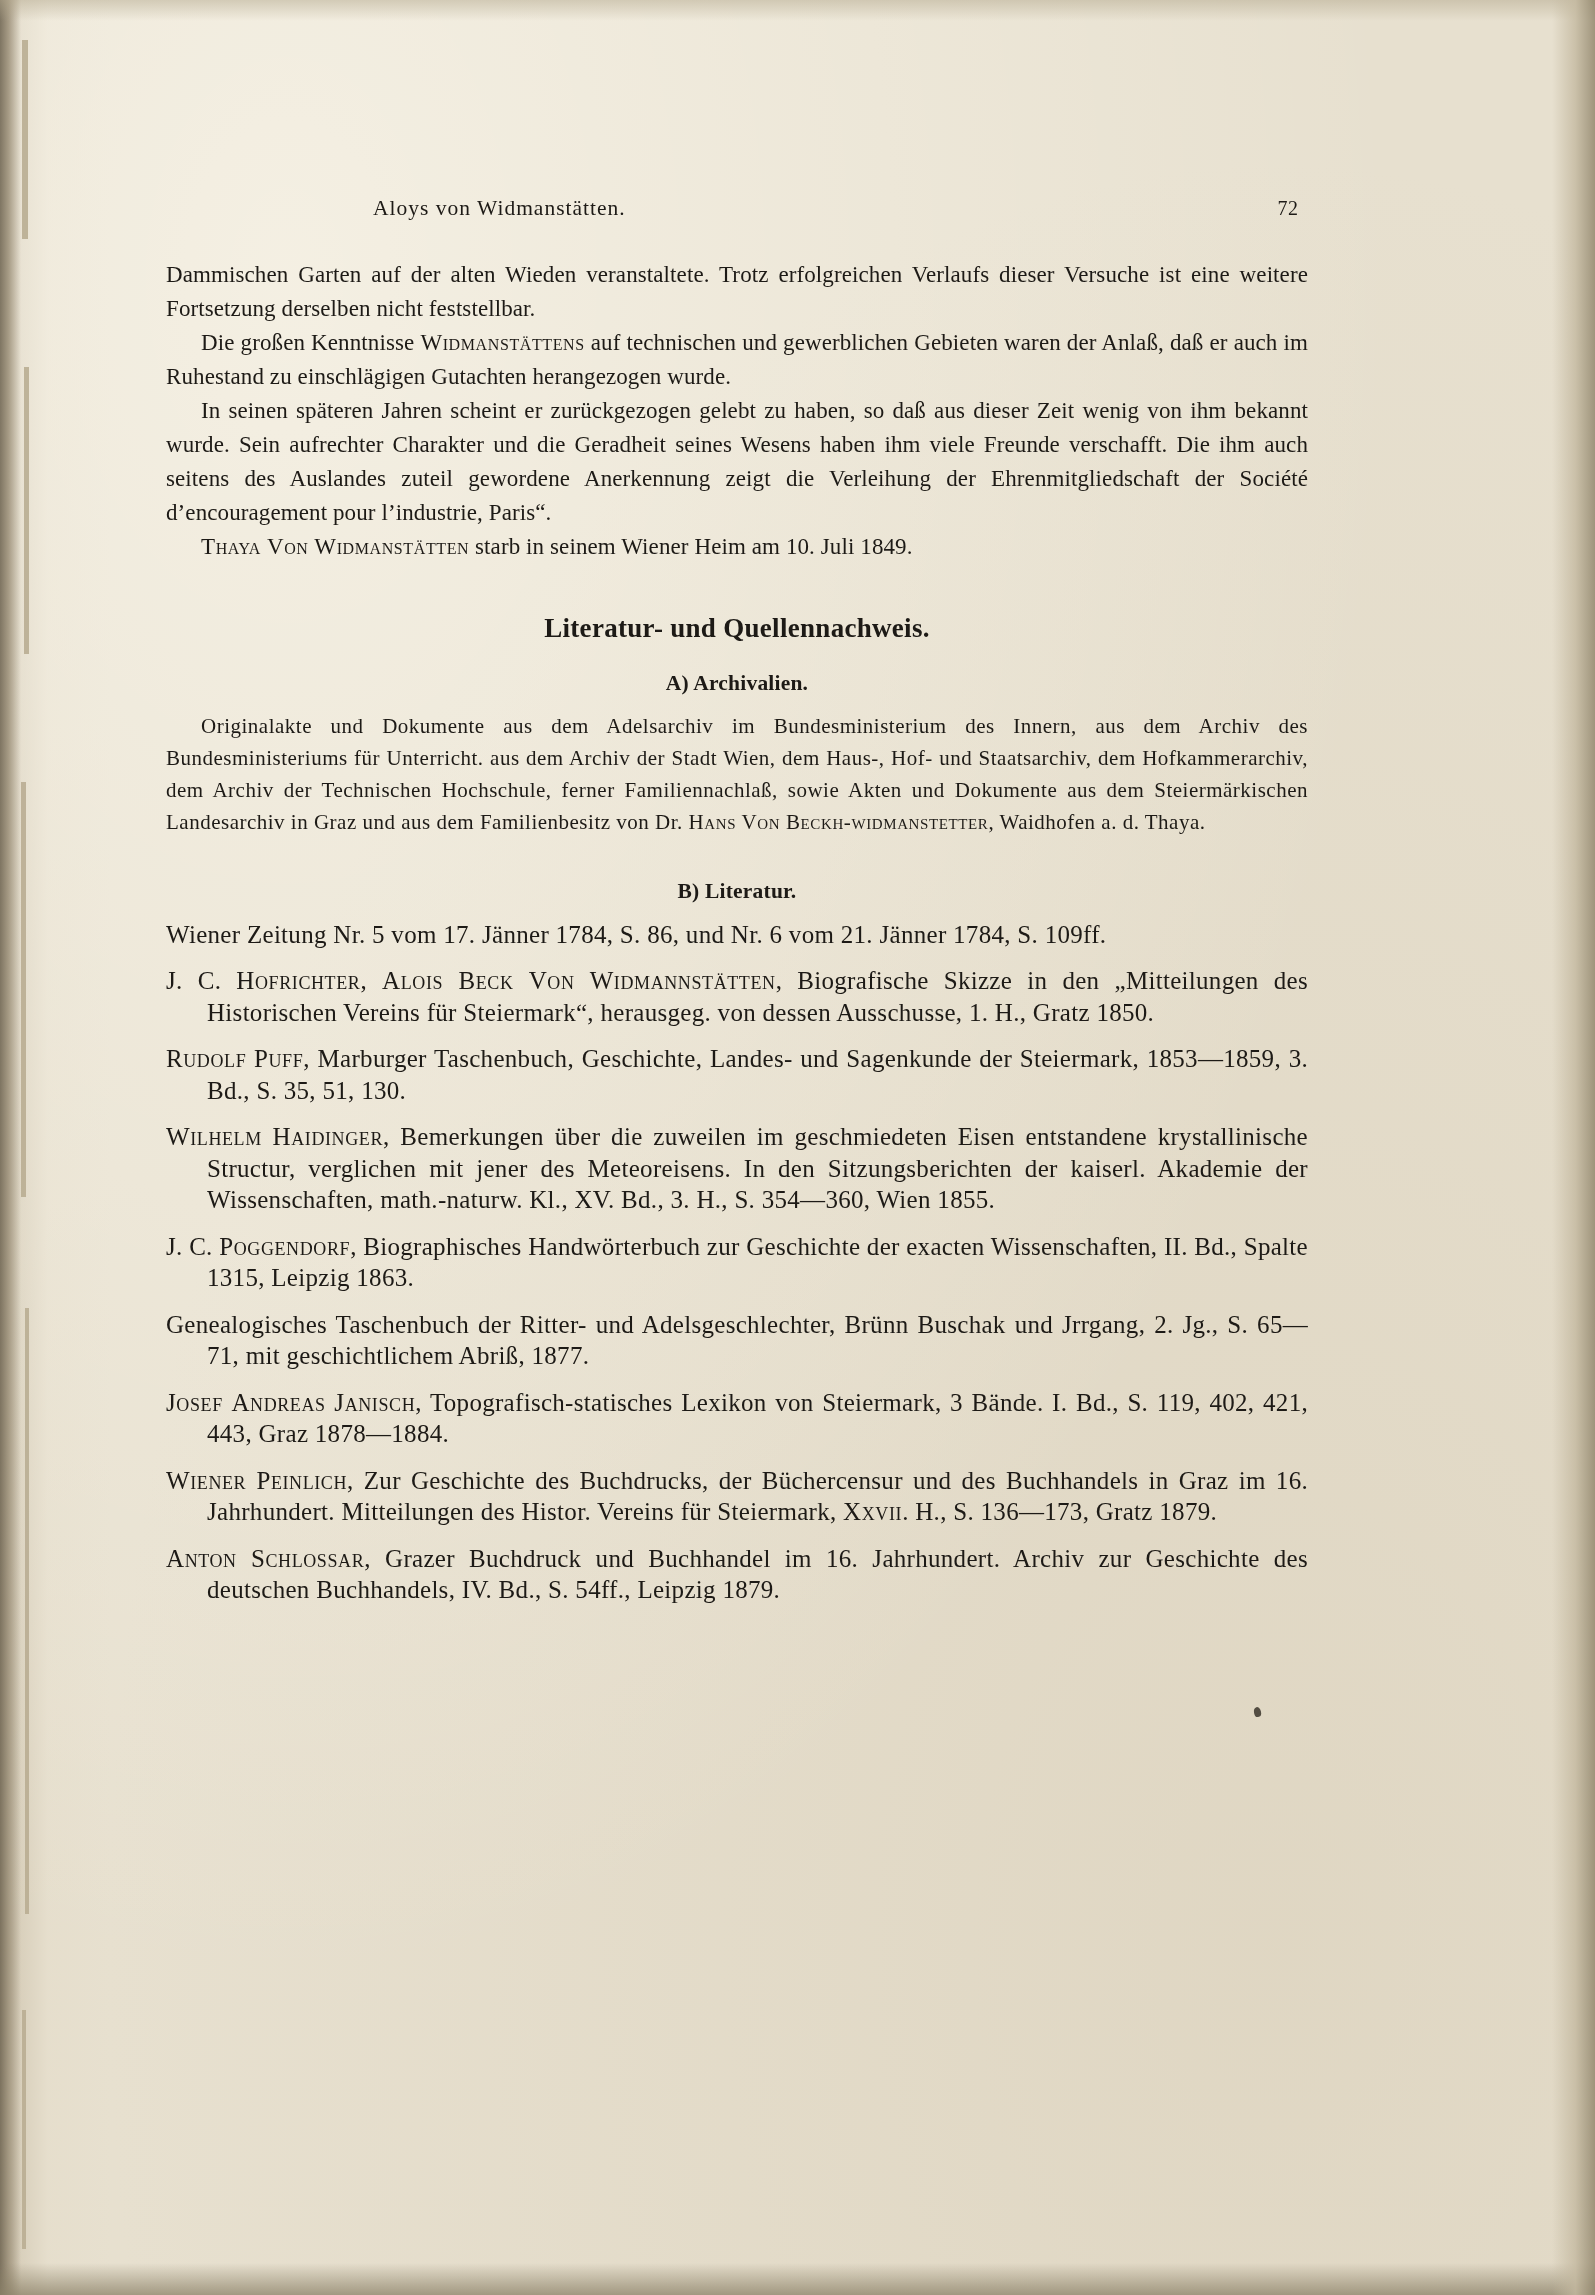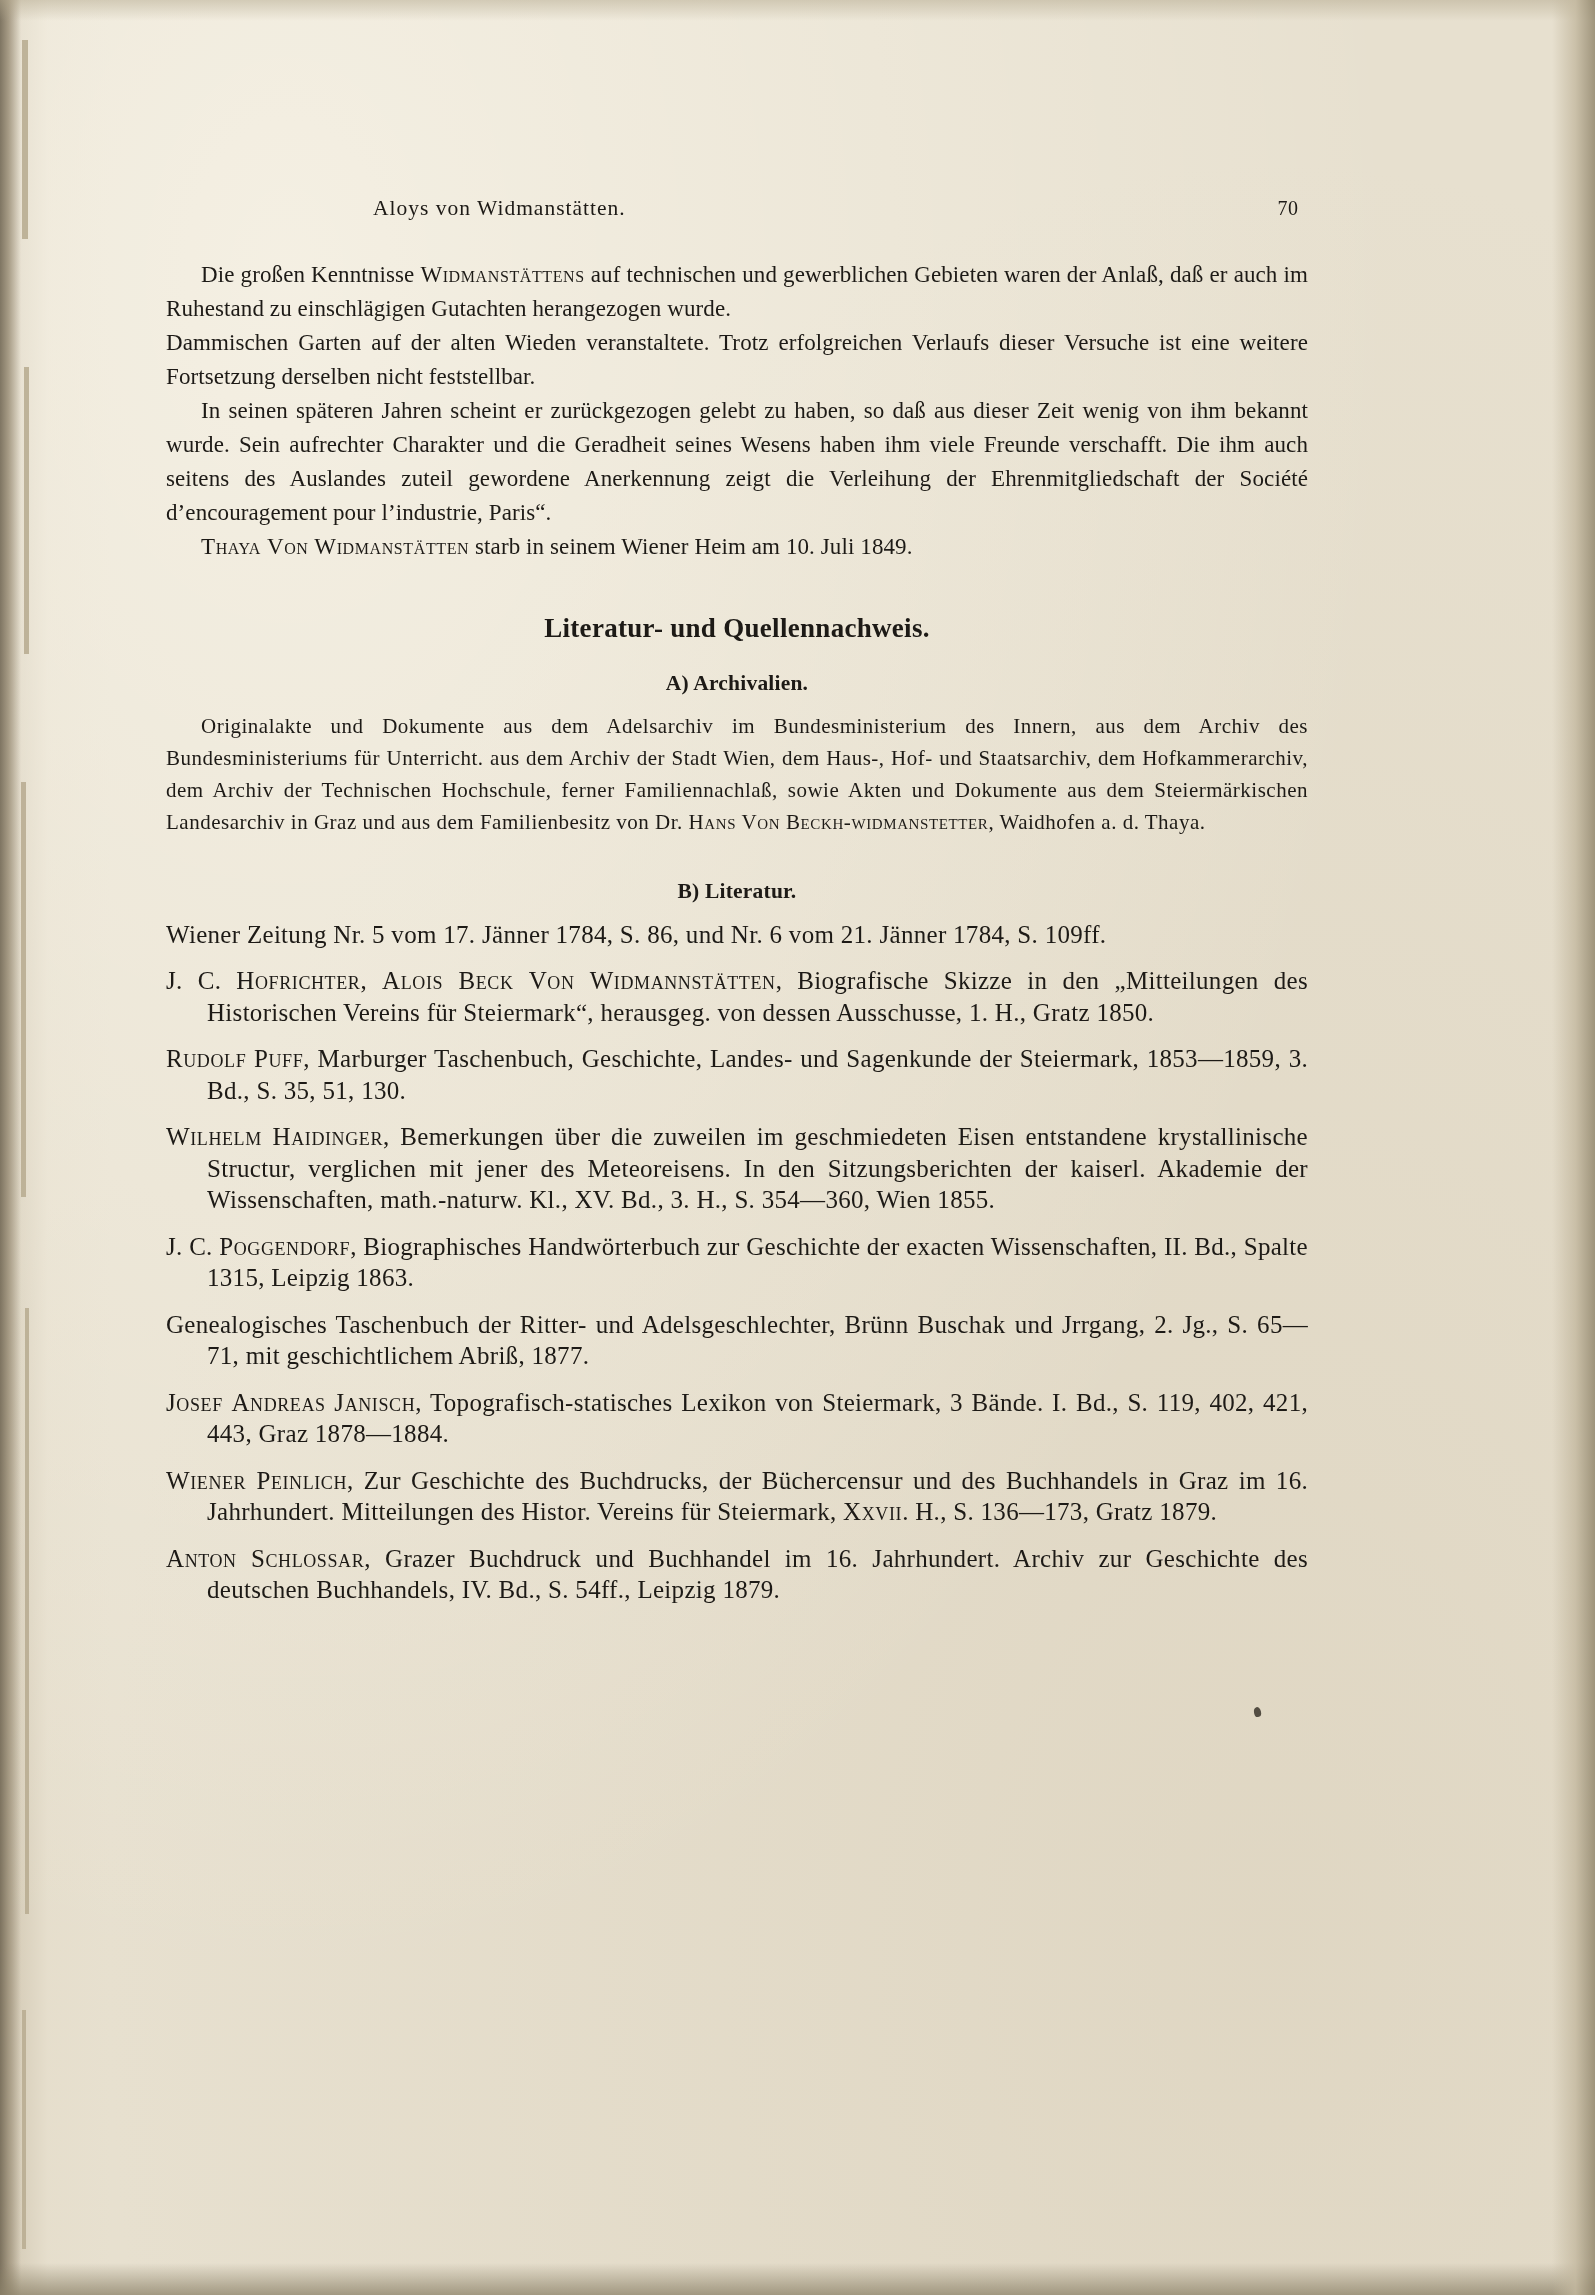--- a/index.html
+++ b/index.html
@@ -166,25 +166,25 @@
   <div class="scratch" style="left:22px; top:40px; width:5.6px; height:199px;"></div>
   <div class="scratch" style="left:24px; top:367px; width:4.8px; height:287px;"></div>
   <div class="scratch" style="left:21px; top:782px; width:4.8px; height:415px;"></div>
   <div class="scratch" style="left:25px; top:1308px; width:4px; height:606px;"></div>
   <div class="scratch" style="left:21.5px; top:2010px; width:4.8px; height:239px;"></div>
 
   <div id="content">
 
     <div class="running-head">
       <span class="rh-title">Aloys von Widmanstätten.</span>
-      <span class="rh-page">70</span>
+      <span class="rh-page">72</span>
     </div>
 
+    <p class="body">Dammischen Garten auf der alten Wieden veranstaltete. Trotz erfolgreichen Verlaufs dieser Versuche ist eine weitere Fortsetzung derselben nicht feststellbar.</p>
     <p class="body indent">Die großen Kenntnisse <span class="sc">Widmanstättens</span> auf technischen und gewerblichen Gebieten waren der Anlaß, daß er auch im Ruhestand zu einschlägigen Gutachten herangezogen wurde.</p>
-    <p class="body">Dammischen Garten auf der alten Wieden veranstaltete. Trotz erfolgreichen Verlaufs dieser Versuche ist eine weitere Fortsetzung derselben nicht feststellbar.</p>
     <p class="body indent">In seinen späteren Jahren scheint er zurückgezogen gelebt zu haben, so daß aus dieser Zeit wenig von ihm bekannt wurde. Sein aufrechter Charakter und die Geradheit seines Wesens haben ihm viele Freunde verschafft. Die ihm auch seitens des Auslandes zuteil gewordene Anerkennung zeigt die Verleihung der Ehrenmitgliedschaft der Société d’encouragement pour l’industrie, Paris“.</p>
     <p class="body indent sc-line" style="text-indent:35px;"><span class="sc">Thaya Von</span> <span class="sc">Widmanstätten</span> starb in seinem Wiener Heim am 10. Juli 1849.</p>
 
     <h2 class="section-title">Literatur- und Quellennachweis.</h2>
 
     <h3 class="sub-title">A) Archivalien.</h3>
     <p class="archival">Originalakte und Dokumente aus dem Adelsarchiv im Bundesministerium des Innern, aus dem Archiv des Bundesministeriums für Unterricht. aus dem Archiv der Stadt Wien, dem Haus-, Hof- und Staatsarchiv, dem Hofkammerarchiv, dem Archiv der Technischen Hochschule, ferner Familiennachlaß, sowie Akten und Dokumente aus dem Steiermärkischen Landesarchiv in Graz und aus dem Familienbesitz von Dr. <span class="sc">Hans Von</span> <span class="sc">Beckh-widmanstetter</span>, Waidhofen a. d. Thaya.</p>
 
     <h3 class="sub-title" style="margin-top:41px;">B) Literatur.</h3>
 

